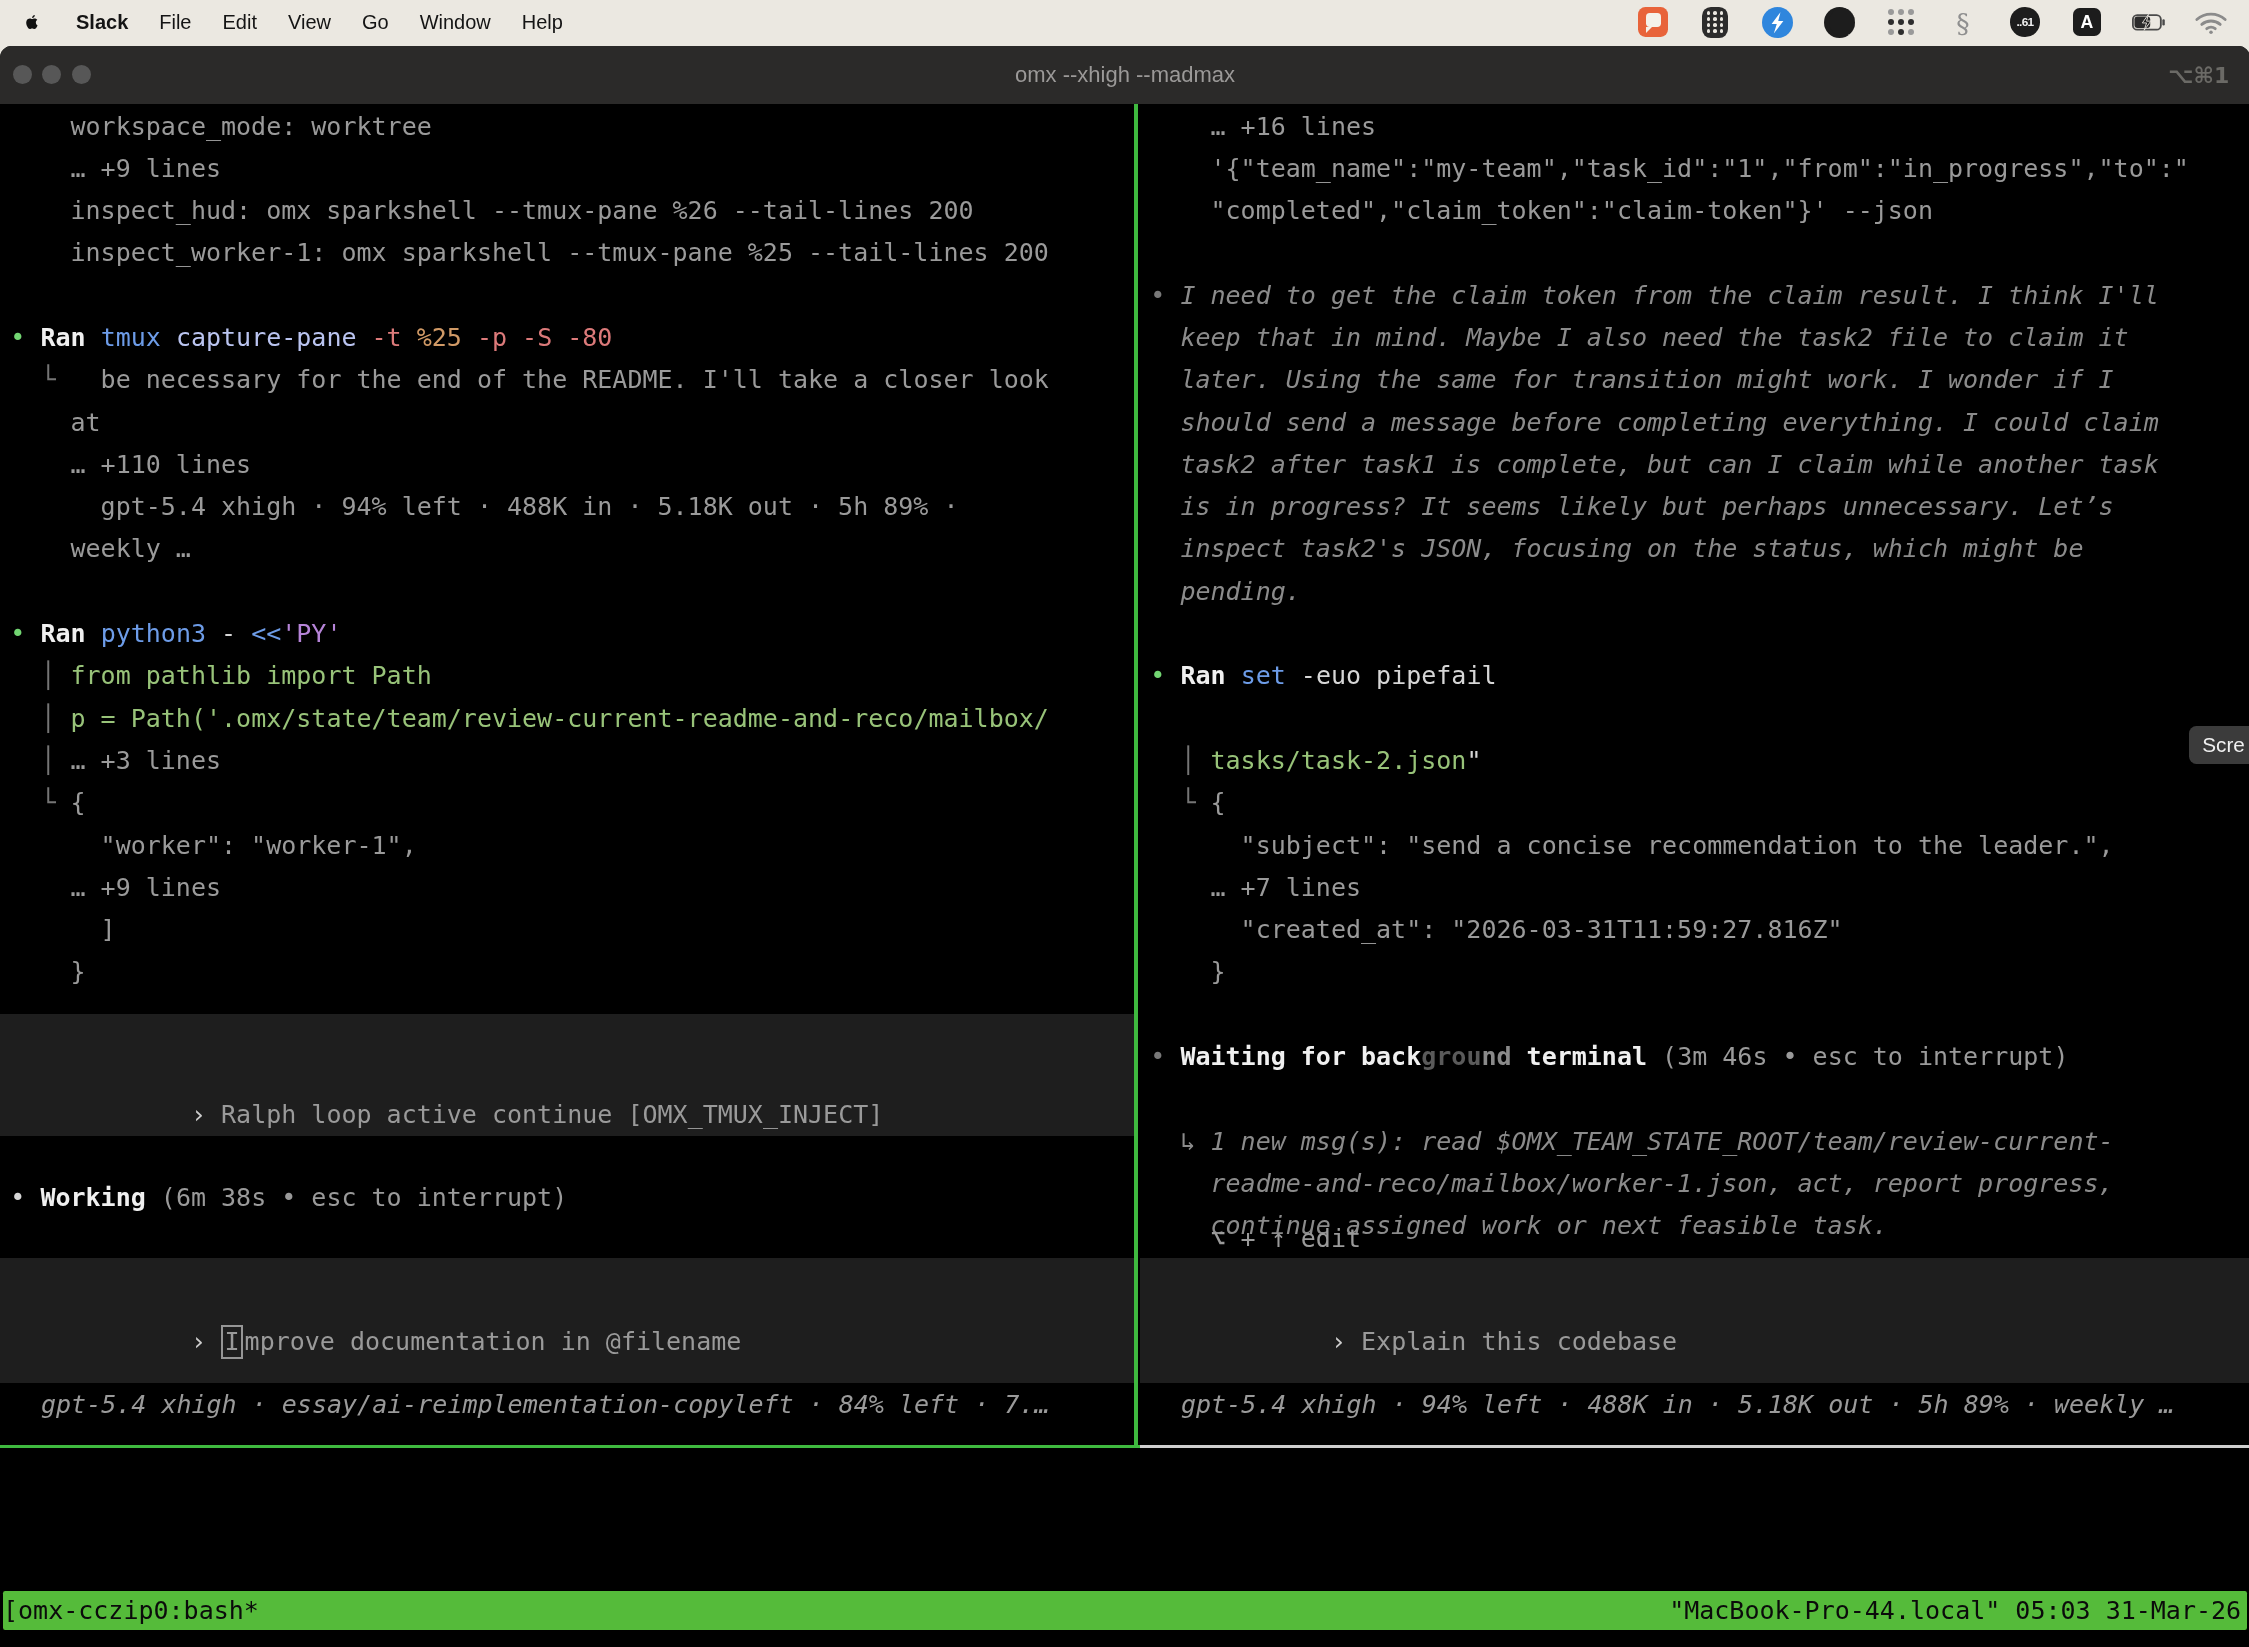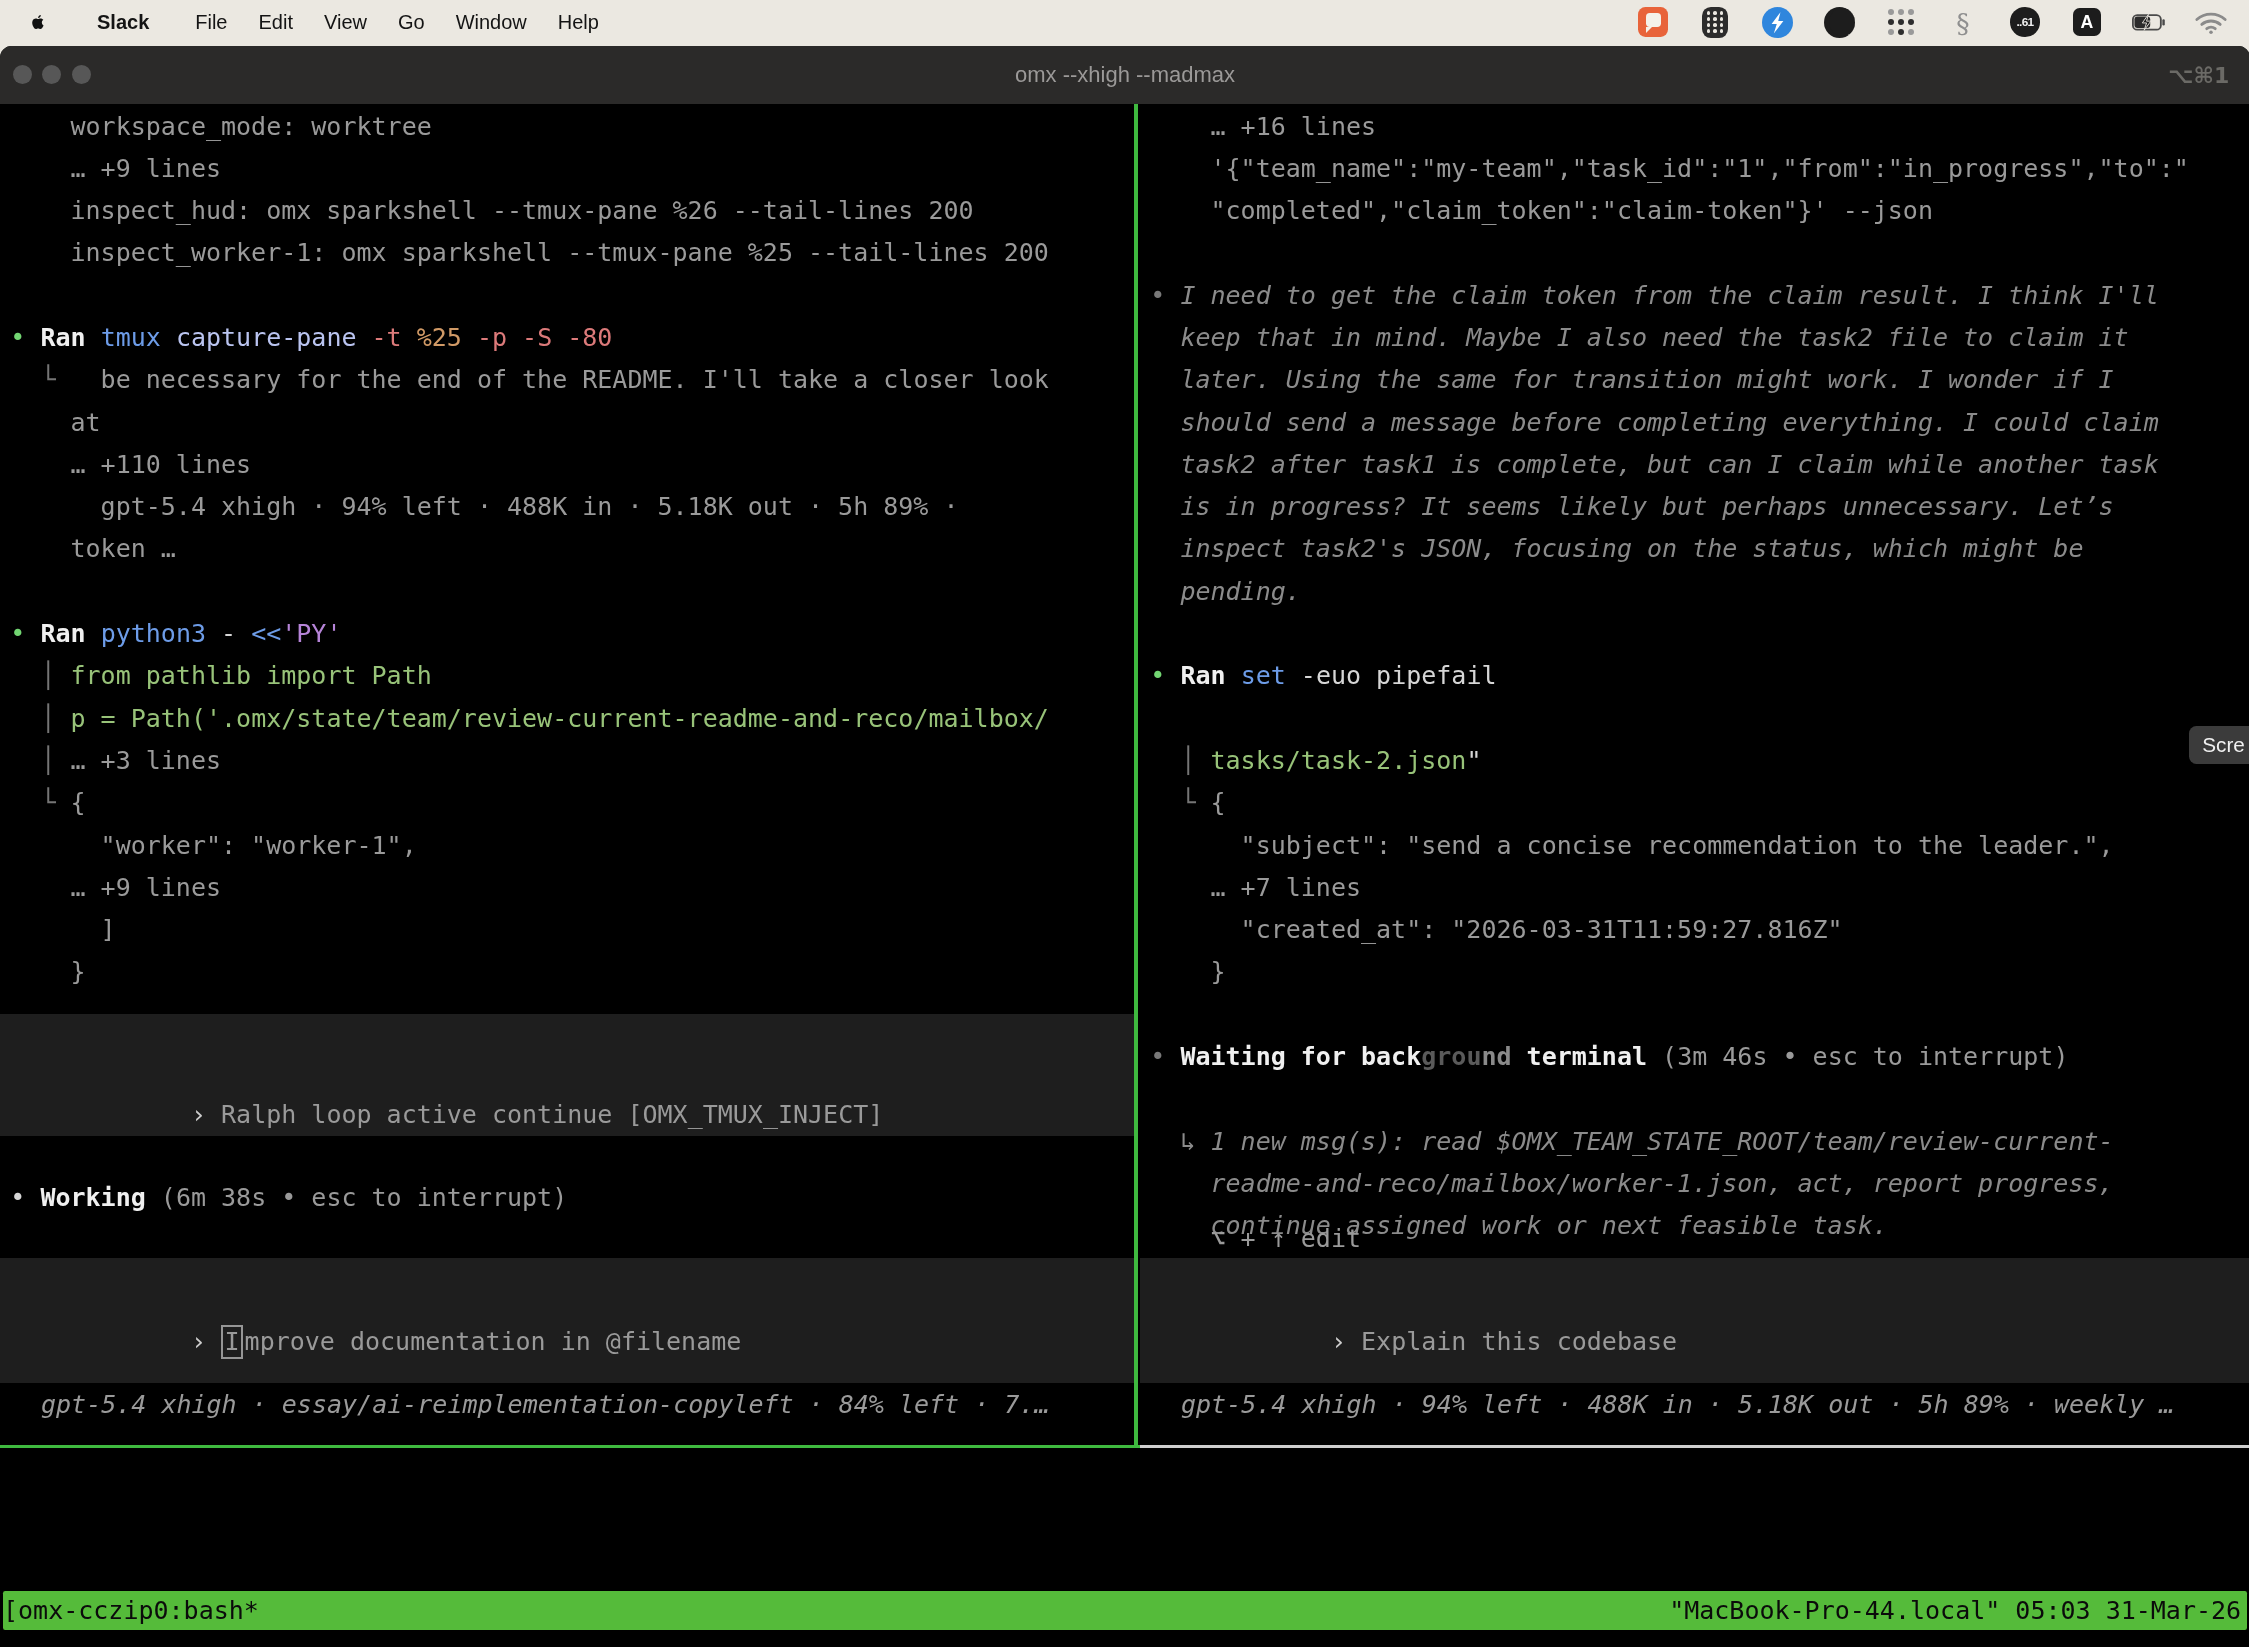--- a/index.html
+++ b/index.html
@@ -1,21 +1,21 @@
 <!DOCTYPE html>
 <html style="font-size:11.8px"><head>
 <meta charset="utf-8">
 <style>
   html,body{margin:0;padding:0;background:#000;}
   #screen{position:relative;width:2250px;height:1648px;overflow:hidden;background:#000;
           font-family:"Liberation Sans",sans-serif;}
   
   #desktop-strip{position:absolute;top:0;left:0;width:2250px;height:68px;background:#ebe8e1;}
   #menubar{position:absolute;top:0;left:0;width:2250px;height:44px;display:flex;align-items:center;}
-  #menu-left{display:flex;align-items:center;gap:46px;padding-left:29px;}
+  #menu-left{display:flex;align-items:center;gap:31px;padding-left:23px;}
   .menu-item{font-size:20px;color:#141414;}
   .menu-app{font-weight:700;}
   #apple-logo{width:22px;height:25px;display:flex;align-items:center;}
   #menu-right{margin-left:auto;display:flex;align-items:center;gap:28px;padding-right:22px;}
   .tray{width:34px;height:34px;display:flex;align-items:center;justify-content:center;position:relative;}
   .slackish{width:29.5px;height:29.5px;background:#e8633a;border-radius:7.4px;position:relative;}
   .slackish .bub{position:absolute;left:7.4px;top:5.9px;width:15.5px;height:14px;background:#f4f1ea;border-radius:3.7px;}
   .slackish .tail{position:absolute;left:7.4px;top:20px;width:0;height:0;border-left:6.6px solid #f4f1ea;border-bottom:6.6px solid transparent;}
   .gridshield{width:26.6px;height:31px;background:#2c2c2c;border-radius:8.9px;display:grid;
      grid-template-columns:repeat(3,1fr);align-items:center;justify-items:center;padding:3.7px;box-sizing:border-box;}
@@ -211,21 +211,21 @@
         <div class="footerline mono" style="left:41px;">gpt-5.4 xhigh · essay/ai-reimplementation-copyleft · 84% left · 7.…</div>
       <div class="tline mono" style="top: 1.5px;"><span class="c-g">    workspace_mode: worktree</span></div>
           <div class="tline mono" style="top: 44px;"><span class="c-g">    … +9 lines</span></div>
           <div class="tline mono" style="top: 86px;"><span class="c-g">    inspect_hud: omx sparkshell --tmux-pane %26 --tail-lines 200</span></div>
           <div class="tline mono" style="top: 128px;"><span class="c-g">    inspect_worker-1: omx sparkshell --tmux-pane %25 --tail-lines 200</span></div>
           <div class="tline mono" style="top: 213px;"><span class="c-gb">• </span><span class="c-b">Ran </span><span class="c-blu">tmux </span><span class="c-lav">capture-pane </span><span class="c-red">-t </span><span class="c-orn">%25 </span><span class="c-red">-p </span><span class="c-red">-S </span><span class="c-red">-80</span></div>
           <div class="tline mono" style="top: 255px;"><span class="c-dim">  └   </span><span class="c-g">be necessary for the end of the README. I'll take a closer look</span></div>
           <div class="tline mono" style="top: 298px;"><span class="c-g">    at</span></div>
           <div class="tline mono" style="top: 340px;"><span class="c-g">    … +110 lines</span></div>
           <div class="tline mono" style="top: 382px;"><span class="c-g">      gpt-5.4 xhigh · 94% left · 488K in · 5.18K out · 5h 89% ·</span></div>
-          <div class="tline mono" style="top: 424px;"><span class="c-g">    token …</span></div>
+          <div class="tline mono" style="top: 424px;"><span class="c-g">    weekly …</span></div>
           <div class="tline mono" style="top: 509px;"><span class="c-gb">• </span><span class="c-b">Ran </span><span class="c-blu">python3 </span><span class="c-w">- </span><span class="c-blu">&lt;&lt;</span><span class="c-pur">'PY'</span></div>
           <div class="tline mono" style="top: 551px;"><span class="c-dim">  │ </span><span class="c-grn">from pathlib import Path</span></div>
           <div class="tline mono" style="top: 594px;"><span class="c-dim">  │ </span><span class="c-grn">p = Path('.omx/state/team/review-current-readme-and-reco/mailbox/</span></div>
           <div class="tline mono" style="top: 636px;"><span class="c-dim">  │ </span><span class="c-g">… +3 lines</span></div>
           <div class="tline mono" style="top: 678px;"><span class="c-dim">  └ </span><span class="c-g">{</span></div>
           <div class="tline mono" style="top: 721px;"><span class="c-g">      "worker": "worker-1",</span></div>
           <div class="tline mono" style="top: 763px;"><span class="c-g">    … +9 lines</span></div>
           <div class="tline mono" style="top: 805px;"><span class="c-g">      ]</span></div>
           <div class="tline mono" style="top: 847px;"><span class="c-g">    }</span></div>
           <div class="tline mono" style="top: 1073px;"><span class="c-w">• </span><span class="c-b">Working </span><span class="c-g">(6m 38s • esc to interrupt)</span></div>

